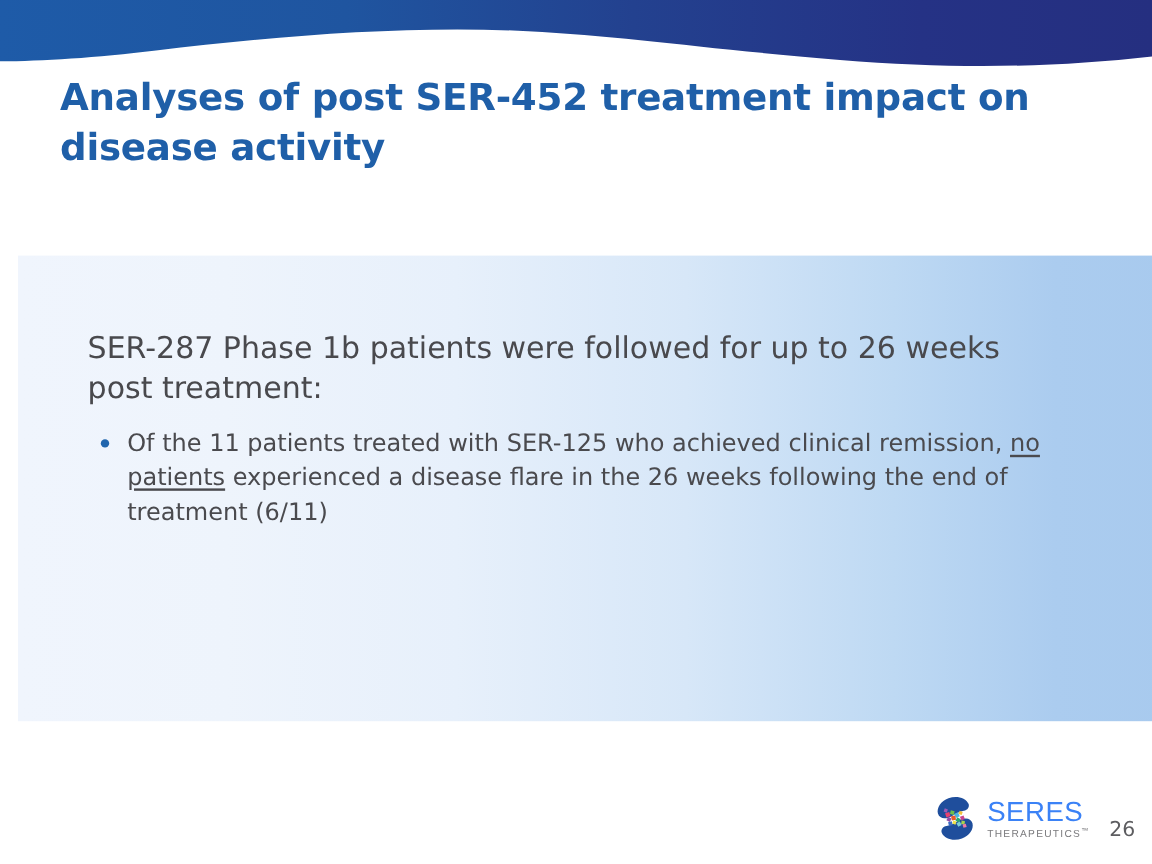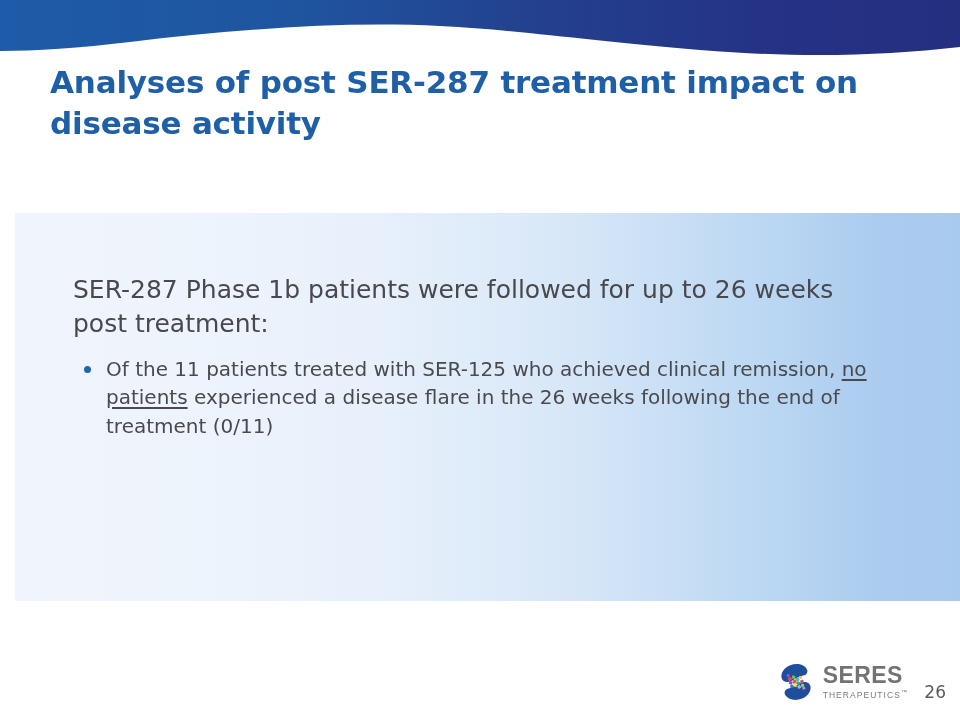--- a/index.html
+++ b/index.html
@@ -142,24 +142,24 @@
     flex: 0 0 40px;
   }
   .logo-wordmark {
     display: flex;
     flex-direction: column;
     justify-content: center;
     line-height: 1;
   }
   .logo-name {
     font-family: "Liberation Sans", sans-serif;
-    font-weight: bold;
+    font-weight: normal;
     font-size: 23px;
     letter-spacing: 0.4px;
-    color: #737373;
+    color: #3b82f6;
   }
   .logo-sub {
     font-family: "Liberation Sans", sans-serif;
     font-size: 8.5px;
     letter-spacing: 1.05px;
     color: #7b7b7e;
     margin-top: 2px;
   }
   .logo-tm {
     font-size: 6px;
@@ -188,31 +188,31 @@
           <stop offset="55%" stop-color="#23418F"></stop>
           <stop offset="80%" stop-color="#253285"></stop>
           <stop offset="100%" stop-color="#252F80"></stop>
         </linearGradient>
       </defs>
       <path d="M0,0 L960,0 L960,47 C880,56 800,58 700,50 C590,41 520,30 440,26 C340,21 230,30 130,42 C80,48 35,51 0,51 Z" fill="url(#waveGrad)"></path>
     </svg>
   </div>
 
   <div class="title-block">
-    <h1 class="slide-title">Analyses of post SER-287 treatment impact on disease activity</h1>
+    <h1 class="slide-title">Analyses of post SER-452 treatment impact on disease activity</h1>
   </div>
 
   <div class="content-panel">
     <div class="panel-inner">
 
       <p class="lead-text">SER-287 Phase 1b patients were followed for up to 26 weeks post treatment:</p>
 
       <ul class="bullet-list">
         <li class="bullet-item">
-          <span class="bullet-dot"></span><span>Of the 11 patients treated with SER-125 who achieved clinical remission, </span><span class="underline">no patients</span><span> experienced a disease flare in the 26 weeks following the end of treatment (0/11)</span>
+          <span class="bullet-dot"></span><span>Of the 11 patients treated with SER-125 who achieved clinical remission, </span><span class="underline">no patients</span><span> experienced a disease flare in the 26 weeks following the end of treatment (6/11)</span>
         </li>
       </ul>
 
     </div>
   </div>
 
   <div class="footer">
 
     <div class="logo-group">
 

